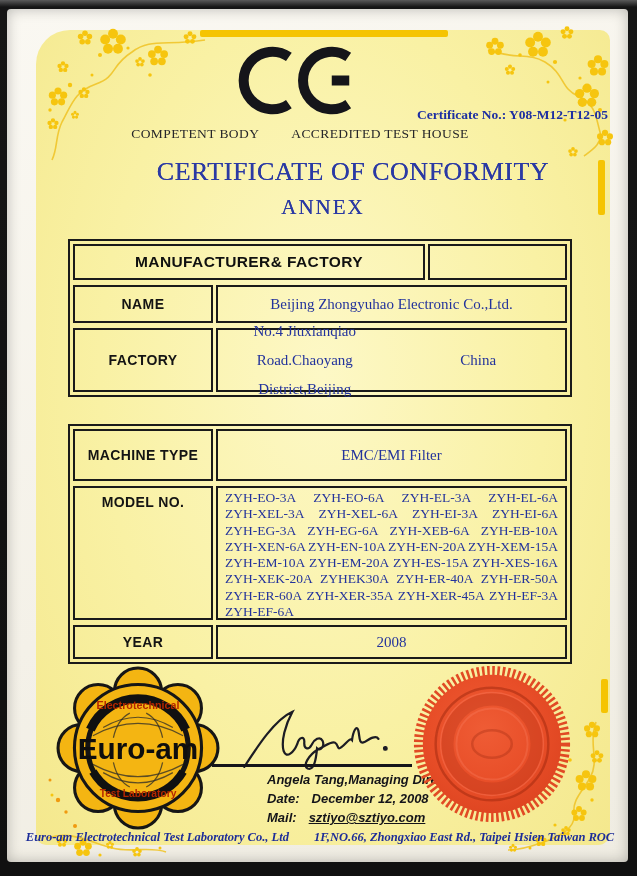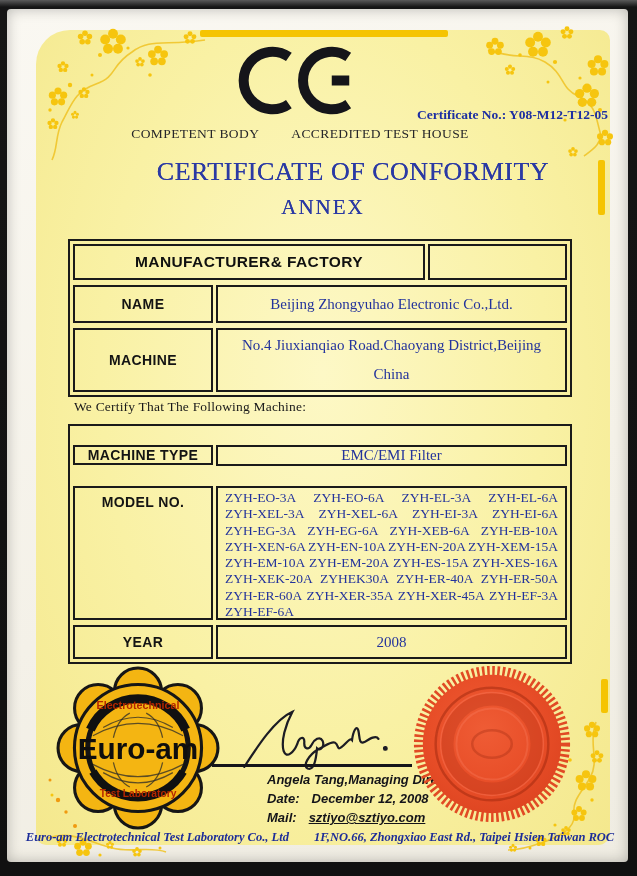--- a/index.html
+++ b/index.html
@@ -28,21 +28,21 @@
               display:flex;flex-direction:column;gap:5px;box-sizing:border-box;}
   .t1{top:239px;}
   .t2{top:424px;}
   .trow{display:flex;gap:3px;}
   .tcell{border:2px solid #1a1a1a;box-sizing:border-box;display:flex;align-items:center;justify-content:center;}
   .lblcell{font-family:"Liberation Sans",sans-serif;font-weight:bold;font-size:14px;color:#141414;letter-spacing:.4px;}
   .headcell{font-family:"Liberation Sans",sans-serif;font-weight:bold;font-size:15.5px;color:#101010;letter-spacing:.4px;}
   .valcell{font-size:15px;color:#23339c;}
   .w-label{flex:0 0 140px;}
   .w-rest{flex:1;}
-  .addr-cell{flex-direction:column;justify-content:center;gap:0;}
+  .addr-cell{flex-direction:row;justify-content:center;gap:0;}
   .addr-line{line-height:29px;text-align:center;width:100%;}
   .certify{left:74px;top:399px;font-size:13.5px;color:#18181a;letter-spacing:.2px;}
   .model-label-cell{align-items:flex-start;justify-content:center;padding-top:6px;}
   .model-list{flex-direction:column;justify-content:flex-start;align-items:stretch;padding:2px 7px;box-sizing:border-box;}
   .model-line{display:flex;justify-content:space-between;line-height:16.3px;font-size:13.5px;color:#23339c;white-space:nowrap;}
 
   .sign-line{left:212px;top:764px;width:200px;height:2.5px;background:#15151a;}
   .sig-text{font-family:"Liberation Sans",sans-serif;font-weight:bold;font-style:italic;color:#141419;font-size:13px;white-space:nowrap;margin-left:44px;}
   .signer{left:223px;top:772px;}
   .sig-row{display:flex;gap:12px;}
@@ -169,32 +169,31 @@
   <div class="cert-table t1">
     <div class="trow" style="height:36px;">
       <div class="tcell headcell" style="flex:0 0 352px;">MANUFACTURER&amp; FACTORY</div>
       <div class="tcell w-rest"></div>
     </div>
     <div class="trow" style="height:38px;">
       <div class="tcell lblcell w-label">NAME</div>
       <div class="tcell valcell w-rest">Beijing Zhongyuhao Electronic Co.,Ltd.</div>
     </div>
     <div class="trow" style="height:64px;">
-      <div class="tcell lblcell w-label">MACHINE</div>
+      <div class="tcell lblcell w-label">FACTORY</div>
       <div class="tcell valcell w-rest addr-cell">
         <div class="addr-line">No.4 Jiuxianqiao Road.Chaoyang District,Beijing</div>
         <div class="addr-line">China</div>
       </div>
     </div>
   </div>
 
-  <div class="abs certify">We Certify That The Following Machine:</div>
 
   <div class="cert-table t2">
-    <div class="trow" style="height:52px;align-items:center;">
+    <div class="trow" style="height:52px;">
       <div class="tcell lblcell w-label">MACHINE TYPE</div>
       <div class="tcell valcell w-rest">EMC/EMI Filter</div>
     </div>
     <div class="trow" style="height:134px;">
       <div class="tcell lblcell w-label model-label-cell">MODEL NO.</div>
       <div class="tcell w-rest model-list">
           <div class="model-line">
             <span>ZYH-EO-3A</span>
             <span>ZYH-EO-6A</span>
             <span>ZYH-EL-3A</span>

